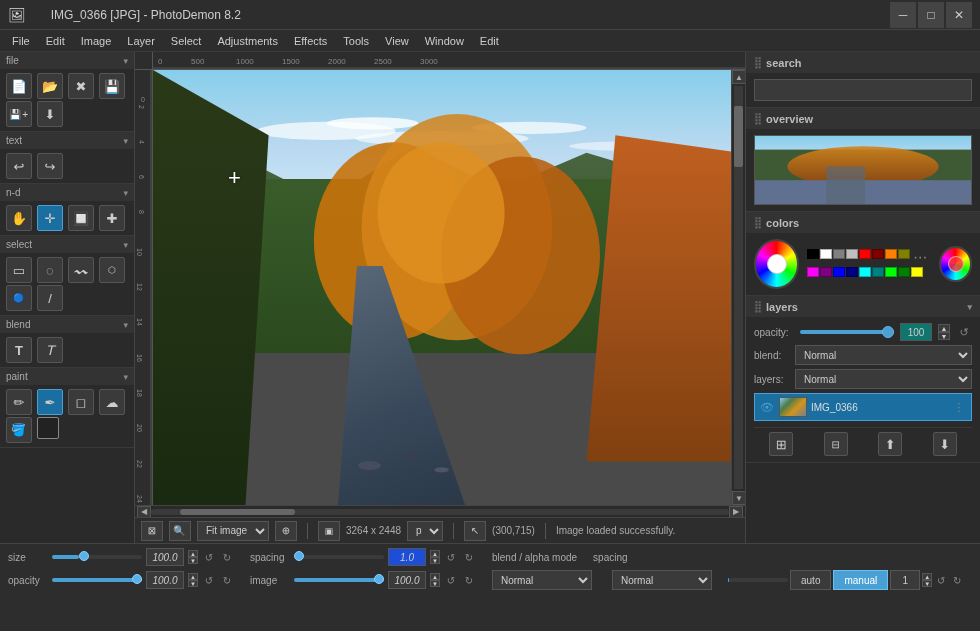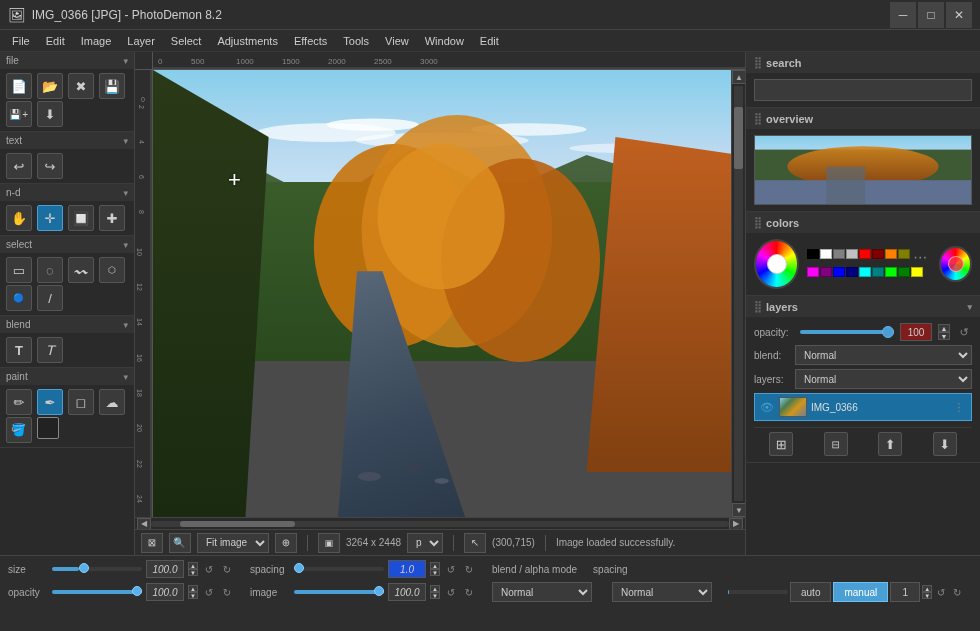--- a/index.html
+++ b/index.html
@@ -98,21 +98,21 @@
     .layer-eye { width: 16px; height: 16px; background: none; border: none; color: #4a9fd5; cursor: pointer; font-size: 11px; }
     .layer-thumb { width: 28px; height: 20px; border: 1px solid #555; overflow: hidden; }
     .layer-thumb-img { width: 100%; height: 100%; background: linear-gradient(135deg, #87ceeb 0%, #4a7c4e 30%, #d4941a 60%, #708090 100%); }
     .layer-name { flex: 1; font-size: 10px; color: #ddd; }
     .layer-menu { width: 16px; height: 16px; background: none; border: none; color: #888; cursor: pointer; font-size: 11px; }
     
     .layers-toolbar { display: flex; align-items: center; justify-content: space-around; margin-top: 6px; padding-top: 4px; border-top: 1px solid #3a3a3a; }
     .layer-tool-btn { width: 24px; height: 24px; background: #3a3a3a; border: 1px solid #555; color: #ccc; cursor: pointer; display: flex; align-items: center; justify-content: center; font-size: 13px; border-radius: 2px; }
 
     
-    #bottom-toolbar { height: 76px; background: #2d2d2d; border-top: 1px solid #444; padding: 4px 8px; display: flex; flex-direction: column; gap: 4px; }
+    #bottom-toolbar { height: 88px; background: #2d2d2d; border-top: 1px solid #444; padding: 4px 8px; display: flex; flex-direction: column; gap: 4px; }
     .bt-row { display: flex; align-items: center; gap: 16px; }
     .bt-group { display: flex; align-items: center; gap: 4px; }
     .bt-label { font-size: 10px; color: #aaa; min-width: 40px; }
     .bt-slider { width: 90px; height: 4px; background: #3a3a3a; border-radius: 2px; cursor: pointer; position: relative; }
     .bt-slider-fill { height: 100%; background: #4a9fd5; border-radius: 2px; }
     .bt-slider-thumb { position: absolute; top: -4px; width: 10px; height: 10px; background: #5ab0e8; border-radius: 50%; border: 1px solid #8acfff; }
     .bt-value { width: 38px; background: #3a3a3a; border: 1px solid #555; color: #ccc; font-size: 10px; text-align: center; padding: 1px 2px; height: 18px; font-style: italic; }
     .bt-arrows { display: flex; flex-direction: column; }
     .bt-arrow { width: 10px; height: 7px; background: #3a3a3a; border: 1px solid #555; color: #ccc; cursor: pointer; display: flex; align-items: center; justify-content: center; font-size: 6px; }
     .bt-refresh { width: 14px; height: 14px; background: none; border: none; color: #888; cursor: pointer; font-size: 10px; }
@@ -149,21 +149,21 @@
     .scroll-arrow { width: 14px; height: 12px; background: #3a3a3a; border: 1px solid #555; color: #aaa; display: flex; align-items: center; justify-content: center; font-size: 8px; cursor: pointer; }
     
     .canvas-wrapper { flex: 1; display: flex; position: relative; overflow: hidden; }
   </style>
 </head>
 <body>
 
 <div id="titlebar">
   <div id="titlebar-left">
     <span style="font-size:14px;">🖼</span>
-    <span style="font-size:12px; color:#ccc;">IMG_0366 [JPG] - PhotoDemon 8.2</span>
+    <span style="font-size:12px; color:#ccc;margin-left:19px;">IMG_0366 [JPG] - PhotoDemon 8.2</span>
   </div>
   <div id="titlebar-controls">
     <button class="title-btn">─</button>
     <button class="title-btn">□</button>
     <button class="title-btn close">✕</button>
   </div>
 </div>
 
 <div id="menubar">
   <span class="menu-item">File</span>
@@ -491,21 +491,21 @@
           <span class="icon-chevron">▾</span>
         </div>
         <div id="layers-panel">
 
           <div class="layers-control-row">
             <span class="layers-label">opacity:</span>
             <div class="layers-slider" style="flex:1; height:4px; background:#3a3a3a; position:relative; border-radius:2px;">
               <div style="width:100%; height:100%; background:#4a9fd5; border-radius:2px;"></div>
               <div class="layers-slider-thumb" style="right:0;"></div>
             </div>
-            <input type="text" class="layers-value" style="width: 32px; background: #7f1d1d; border: 1px solid rgb(85, 85, 85); color: rgb(204, 204, 204); font-size: 10px; text-align: center; padding: 1px 2px; height: 18px;" value="100">
+            <input type="text" class="layers-value" style="width: 32px; background: #0f766e; border: 1px solid rgb(85, 85, 85); color: rgb(204, 204, 204); font-size: 10px; text-align: center; padding: 1px 2px; height: 18px;" value="100">
             <div class="layers-arrows">
               <button class="layer-arrow">▲</button>
               <button class="layer-arrow">▼</button>
             </div>
             <button class="layer-refresh">↺</button>
           </div>
 
           <div class="blend-row">
             <span class="blend-label">blend:</span>
             <select class="blend-select">

